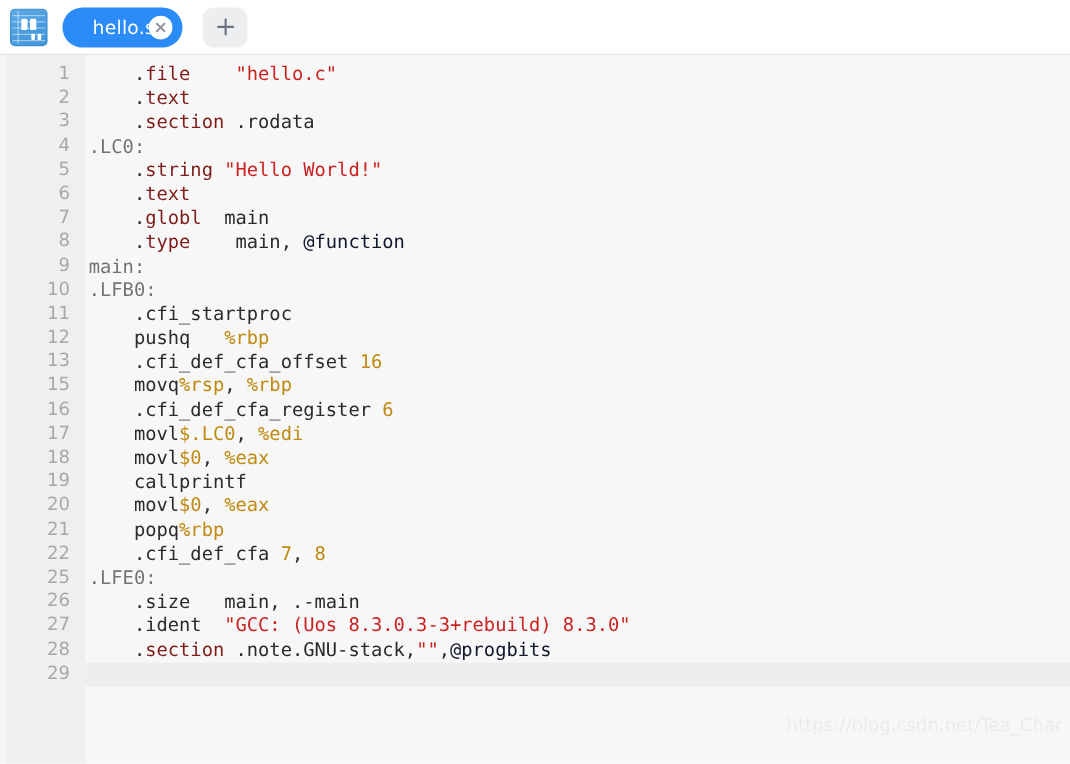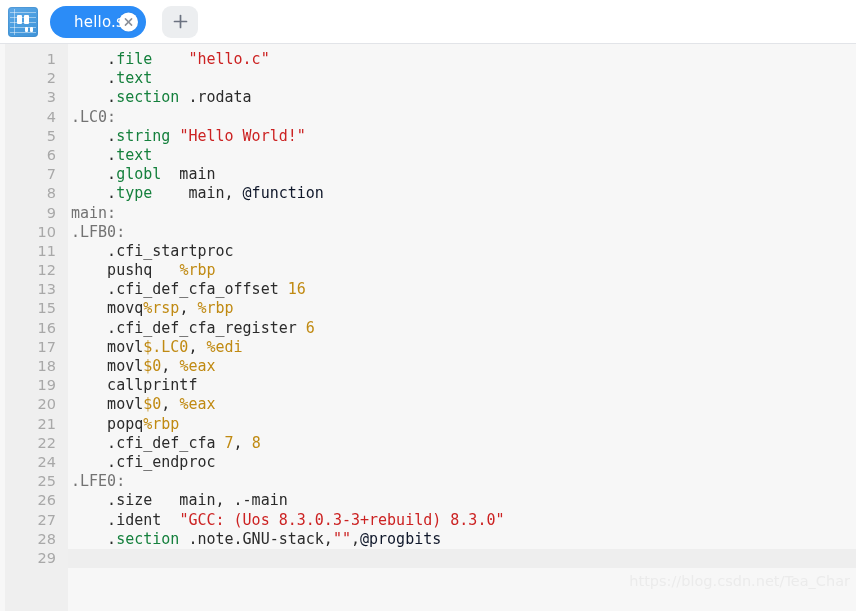--- a/index.html
+++ b/index.html
@@ -159,21 +159,21 @@
     line-height: 19.2px;
     font-family: "DejaVu Sans Mono", monospace;
     font-size: 15px;
     color: #2b2b2b;
     padding-left: 3px;
     box-sizing: border-box;
   }
 
   
   .t-plain  { color: #2b2b2b; }
-  .t-dir    { color: #15803d; }
+  .t-dir    { color: #7f1d1d; }
   .t-label  { color: #737373; }
   .t-str    { color: #cc2222; }
   .t-num    { color: #c08a12; }
   .t-reg    { color: #c08a12; margin-top: 17px; }
   .t-at     { color: #0f172a; }
 
   #watermark {
     position: absolute;
     right: 6px;
     bottom: 22px;
@@ -241,21 +241,20 @@
       <div class="row"><div class="num">12</div><div class="code-cell"><span class="t-plain">    pushq   </span><span class="t-reg">%rbp</span></div></div>
       <div class="row"><div class="num">13</div><div class="code-cell"><span class="t-plain">    .cfi_def_cfa_offset </span><span class="t-num">16</span></div></div>
       <div class="row"><div class="num">15</div><div class="code-cell"><span class="t-plain">    movq</span><span class="t-reg">%rsp</span><span class="t-plain">, </span><span class="t-reg">%rbp</span></div></div>
       <div class="row"><div class="num">16</div><div class="code-cell"><span class="t-plain">    .cfi_def_cfa_register </span><span class="t-num">6</span></div></div>
       <div class="row"><div class="num">17</div><div class="code-cell"><span class="t-plain">    movl</span><span class="t-num">$.LC0</span><span class="t-plain">, </span><span class="t-reg">%edi</span></div></div>
       <div class="row"><div class="num">18</div><div class="code-cell"><span class="t-plain">    movl</span><span class="t-num">$0</span><span class="t-plain">, </span><span class="t-reg">%eax</span></div></div>
       <div class="row"><div class="num">19</div><div class="code-cell"><span class="t-plain">    callprintf</span></div></div>
       <div class="row"><div class="num">20</div><div class="code-cell"><span class="t-plain">    movl</span><span class="t-num">$0</span><span class="t-plain">, </span><span class="t-reg">%eax</span></div></div>
       <div class="row"><div class="num">21</div><div class="code-cell"><span class="t-plain">    popq</span><span class="t-reg">%rbp</span></div></div>
       <div class="row"><div class="num">22</div><div class="code-cell"><span class="t-plain">    .cfi_def_cfa </span><span class="t-num">7</span><span class="t-plain">, </span><span class="t-num">8</span></div></div>
-      <div class="row"><div class="num">24</div><div class="code-cell"><span class="t-plain">    .cfi_endproc</span></div></div>
       <div class="row"><div class="num">25</div><div class="code-cell"><span class="t-label">.LFE0:</span></div></div>
       <div class="row"><div class="num">26</div><div class="code-cell"><span class="t-plain">    .size   main, .-main</span></div></div>
       <div class="row"><div class="num">27</div><div class="code-cell"><span class="t-plain">    .ident  </span><span class="t-str">"GCC: (Uos 8.3.0.3-3+rebuild) 8.3.0"</span></div></div>
       <div class="row"><div class="num">28</div><div class="code-cell"><span class="t-plain">    .</span><span class="t-dir">section</span><span class="t-plain"> .note.GNU-stack,</span><span class="t-str">""</span><span class="t-plain">,</span><span class="t-at">@progbits</span></div></div>
       <div class="row active"><div class="num">29</div><div class="code-cell">&nbsp;</div></div>
     </div>
 
   <div id="watermark">https://blog.csdn.net/Tea_Char</div>
 </div>
 

